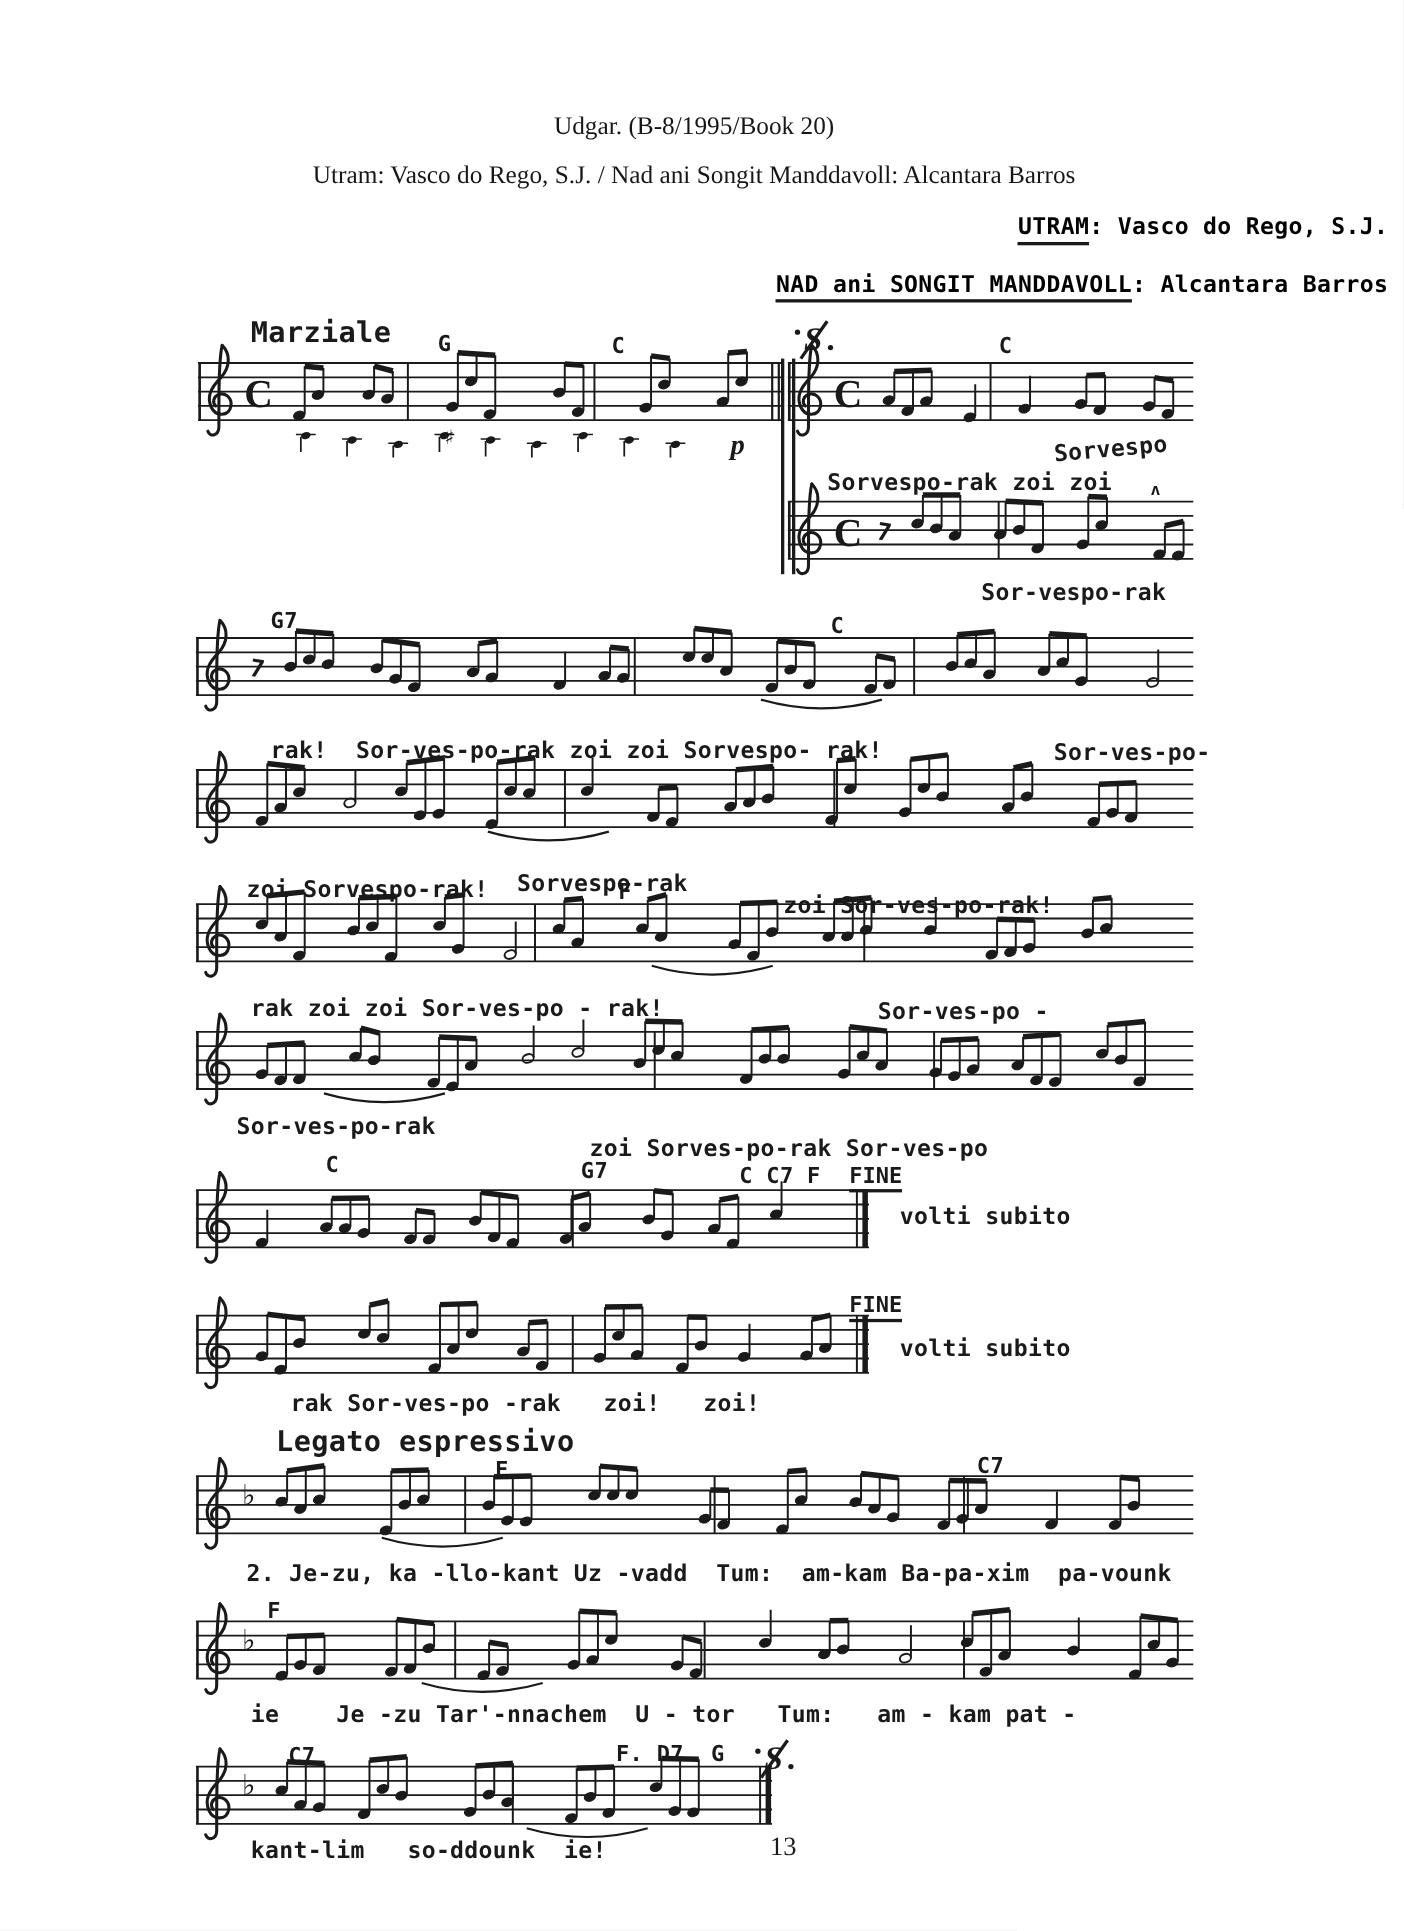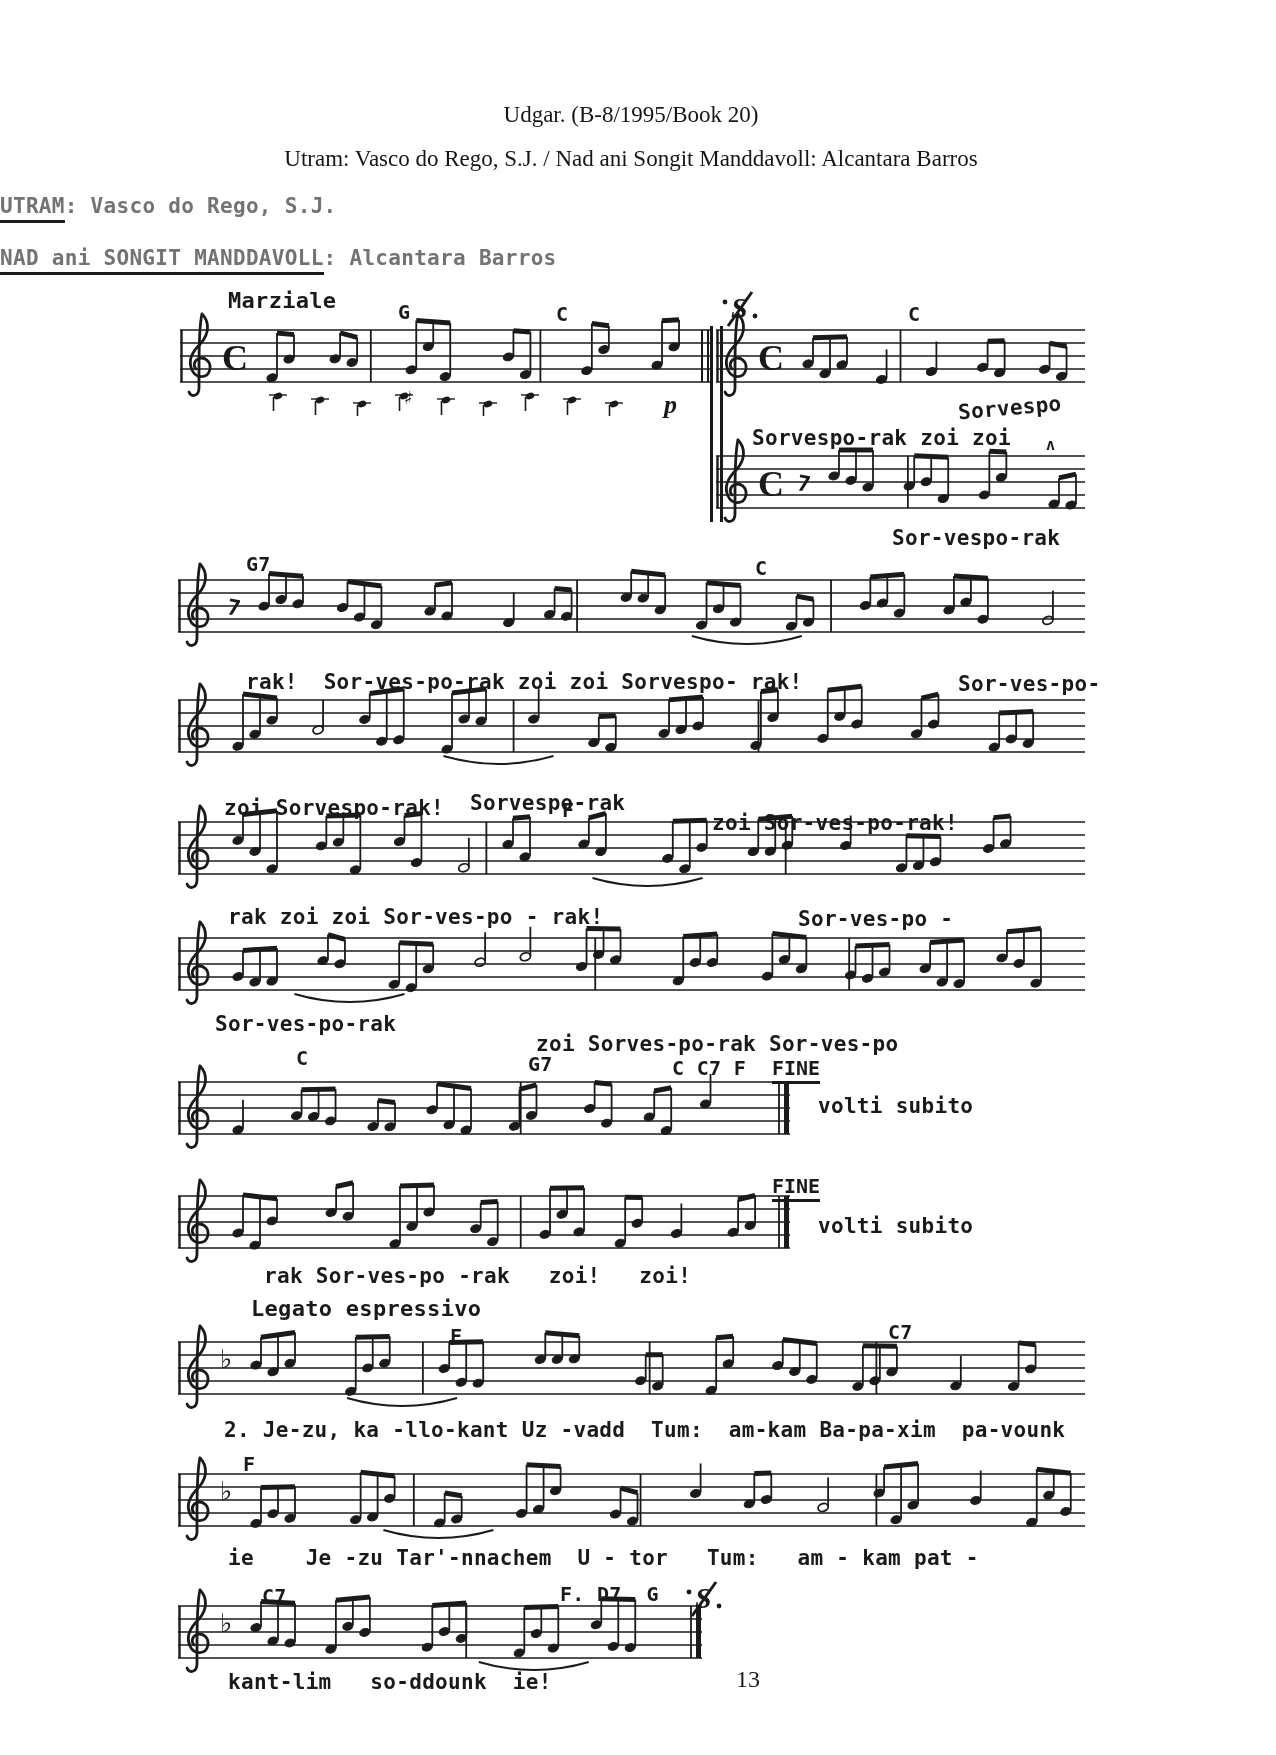--- a/index.html
+++ b/index.html
@@ -2,31 +2,31 @@
 <html><head>
 <meta charset="utf-8">
 <style>
   html,body{margin:0;padding:0;background:#e8e8e8;}
   #stage{
     position:relative;width:1276px;height:1755px;background:#ffffff;
     overflow:hidden;font-family:"DejaVu Sans Mono",monospace;color:#1a1a1a;
   }
   .lbl{position:absolute;white-space:pre;line-height:1.05;}
   .tw{font:bold 21px "DejaVu Sans Mono",monospace;letter-spacing:.3px;}
-  .tw.lg{font-size:22px;}
+  .tw.lg{font-size:26px;}
   .tw.sm{font-size:15px;}
   .tw.slant{transform:rotate(-5deg);}
   .chord{font:bold 20px "DejaVu Sans Mono",monospace;letter-spacing:.3px;}
   .dyn{font:italic bold 26px "Liberation Serif",serif;}
   .fine{font:bold 20px "DejaVu Sans Mono",monospace;border-bottom:3px solid #1a1a1a;padding-bottom:1px;}
-  .pagenum{font:24px "Liberation Serif",serif;margin-left:36px;}
+  .pagenum{font:24px "Liberation Serif",serif;}
   .h-serif{position:absolute;left:0;width:1262px;text-align:center;
     font:23px "Liberation Serif",serif;color:#161616;}
-  .h-tw{position:absolute;left:0;width:1262px;text-align:left;
-    font:bold 21px "DejaVu Sans Mono",monospace;color:#737373;letter-spacing:.3px;}
+  .h-tw{position:absolute;left:0;width:1262px;text-align:right;
+    font:bold 21px "DejaVu Sans Mono",monospace;color:#000000;letter-spacing:.3px;}
   .h-tw .ul{border-bottom:3px solid #1a1a1a;padding-bottom:2px;}
   .sys{position:absolute;}
   .connector{position:absolute;width:7px;border-left:3px solid #1a1a1a;border-right:3px solid #1a1a1a;}
 </style>
 </head>
 <body>
 
 <div id="stage">
   <div class="h-serif" style="top:102px">Udgar. (B-8/1995/Book 20)</div>
   <div class="h-serif" style="top:146px">Utram: Vasco do Rego, S.J. / Nad ani Songit Manddavoll: Alcantara Barros</div>

